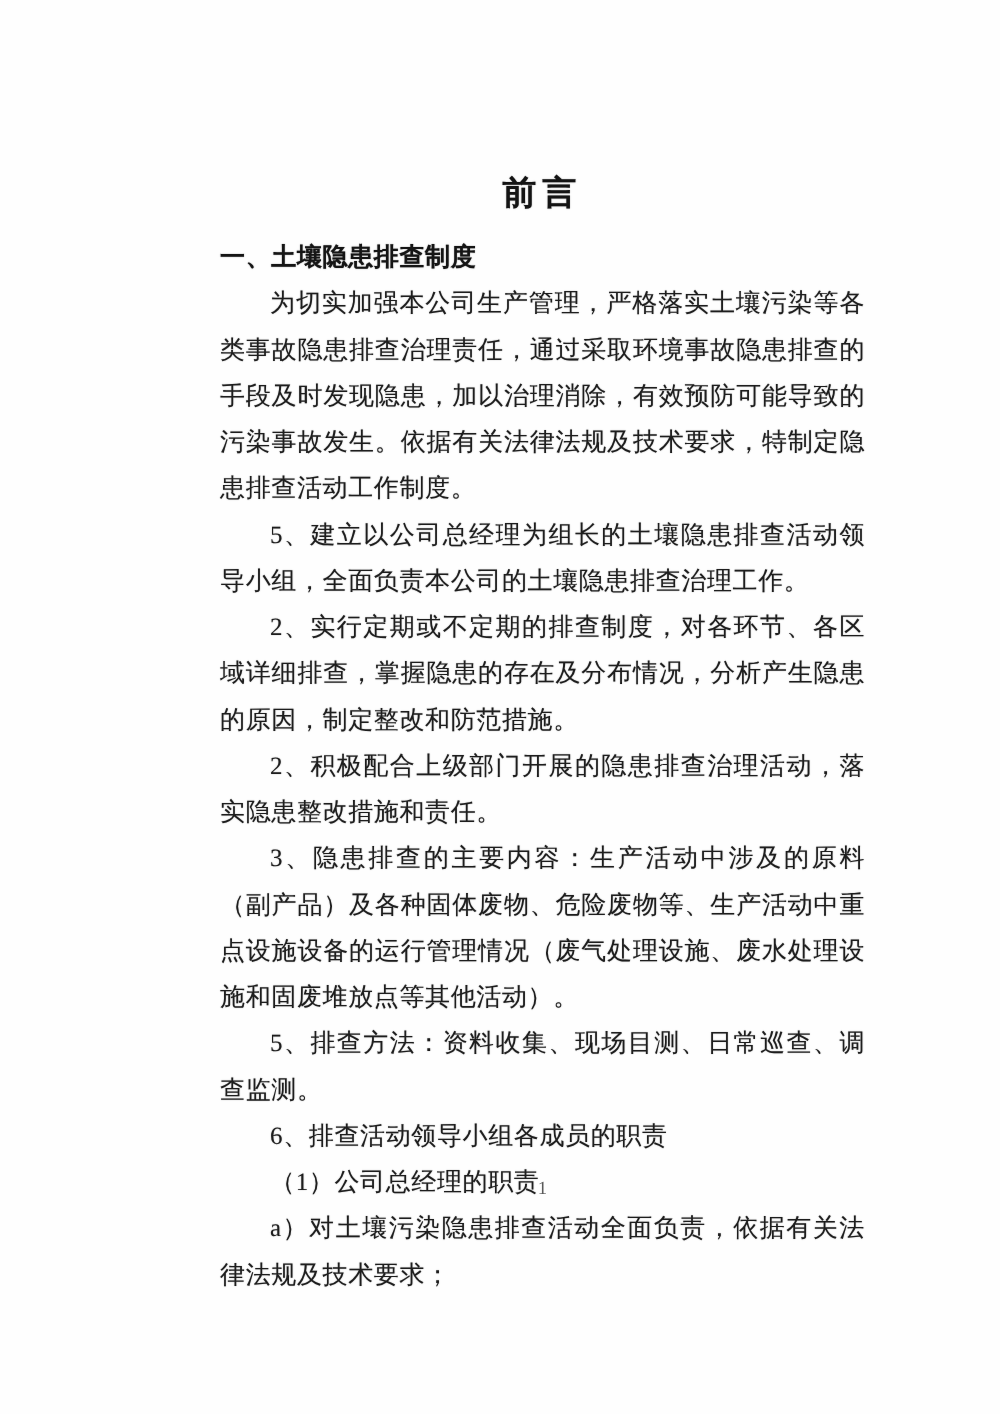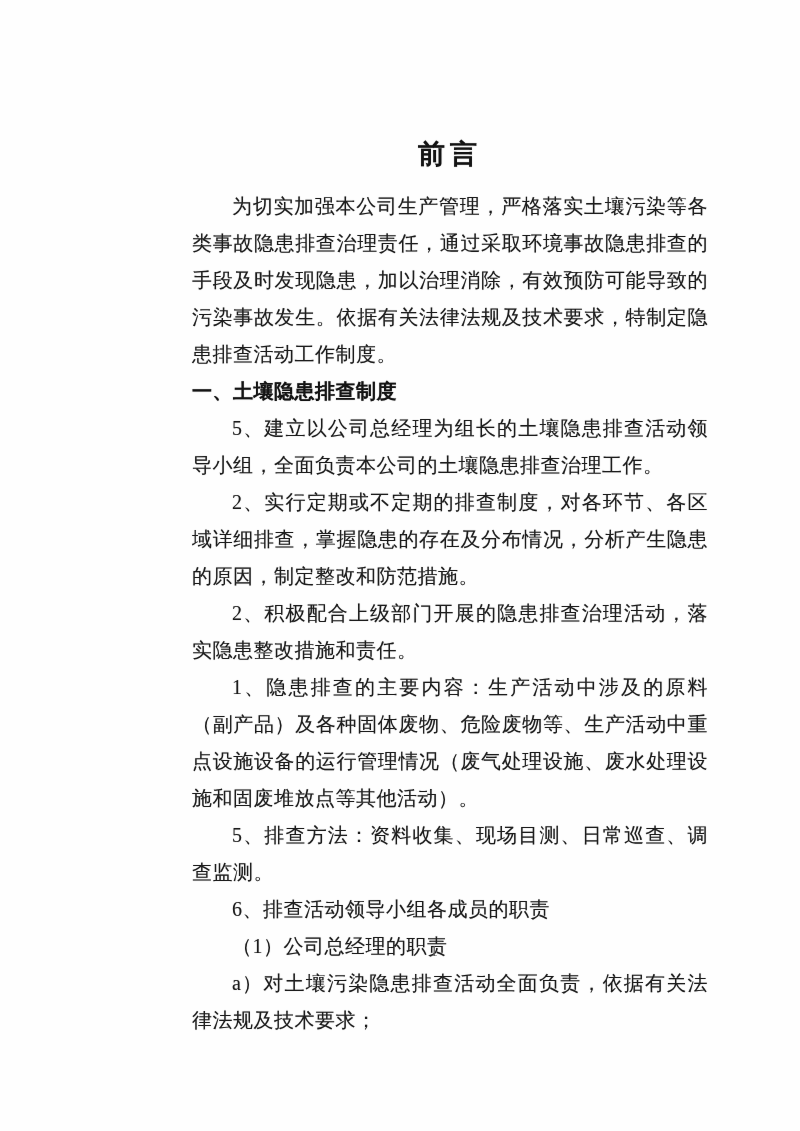--- a/index.html
+++ b/index.html
@@ -14,21 +14,20 @@
     background: #fefefe;
     overflow: hidden;
     font-family: "Liberation Serif", "DejaVu Serif", serif;
   }
   .content {
     position: absolute;
     left: 176px;
     top: 136px;
     width: 516px;
     color: #1c1c1c;
-    margin-left: 16px;
   }
   .doc-title {
     margin: 0 0 16px 0;
     text-align: center;
     font-size: 27px;
     font-weight: bold;
     letter-spacing: 5px;
     color: #141414;
     text-shadow: 0 0 1px rgba(20,20,20,0.55);
   }
@@ -58,25 +57,25 @@
     font-size: 15px;
     color: #5a5a5a;
   }
 </style>
 </head>
 <body>
 
 <div class="page">
   <div class="content">
     <h1 class="doc-title">前言</h1>
+    <p class="para heading">一、土壤隐患排查制度</p>
     <p class="para">为切实加强本公司生产管理，严格落实土壤污染等各类事故隐患排查治理责任，通过采取环境事故隐患排查的手段及时发现隐患，加以治理消除，有效预防可能导致的污染事故发生。依据有关法律法规及技术要求，特制定隐患排查活动工作制度。</p>
-    <p class="para heading">一、土壤隐患排查制度</p>
     <p class="para">5、建立以公司总经理为组长的土壤隐患排查活动领导小组，全面负责本公司的土壤隐患排查治理工作。</p>
     <p class="para">2、实行定期或不定期的排查制度，对各环节、各区域详细排查，掌握隐患的存在及分布情况，分析产生隐患的原因，制定整改和防范措施。</p>
     <p class="para">2、积极配合上级部门开展的隐患排查治理活动，落实隐患整改措施和责任。</p>
-    <p class="para">1、隐患排查的主要内容：生产活动中涉及的原料（副产品）及各种固体废物、危险废物等、生产活动中重点设施设备的运行管理情况（废气处理设施、废水处理设施和固废堆放点等其他活动）。</p>
+    <p class="para">3、隐患排查的主要内容：生产活动中涉及的原料（副产品）及各种固体废物、危险废物等、生产活动中重点设施设备的运行管理情况（废气处理设施、废水处理设施和固废堆放点等其他活动）。</p>
     <p class="para">5、排查方法：资料收集、现场目测、日常巡查、调查监测。</p>
     <p class="para">6、排查活动领导小组各成员的职责</p>
     <p class="para">（1）公司总经理的职责</p>
     <p class="para">a）对土壤污染隐患排查活动全面负责，依据有关法律法规及技术要求；</p>
   </div>
   <div class="page-number">1</div>
 </div>
 
 </body></html>

